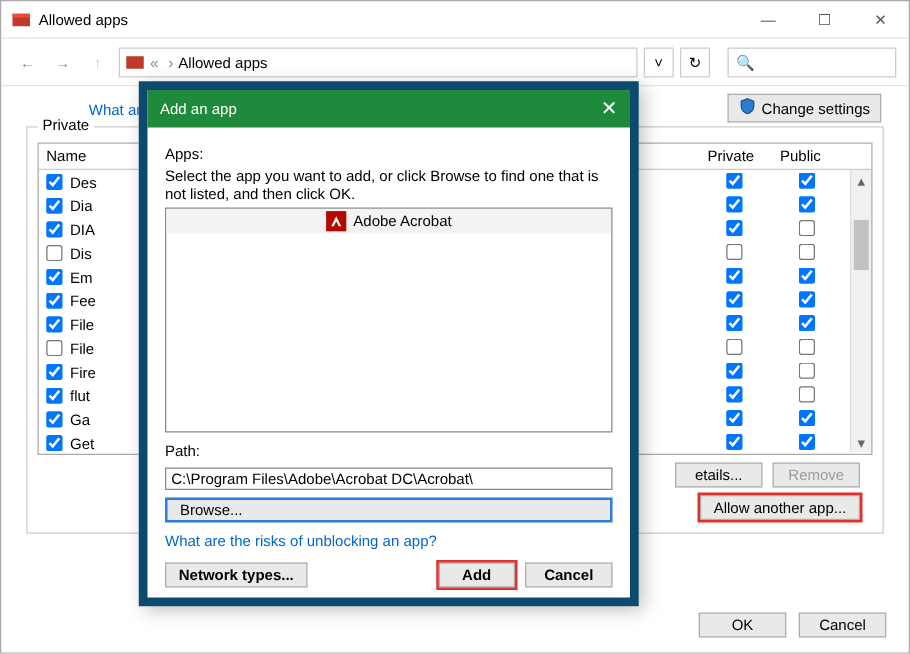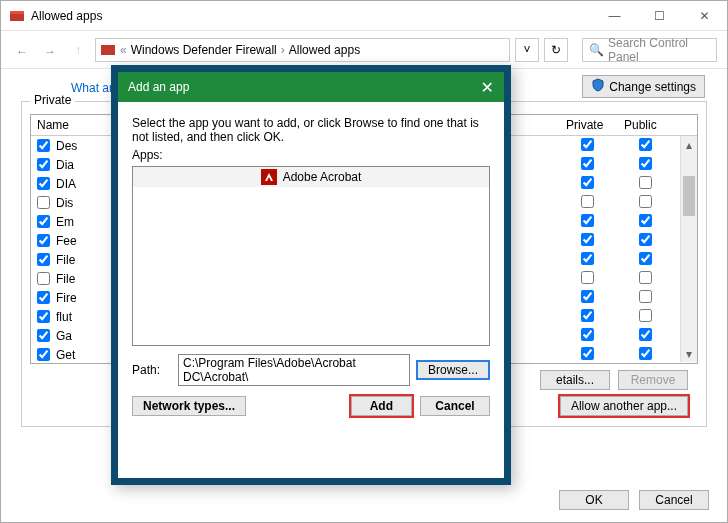--- a/index.html
+++ b/index.html
@@ -40,21 +40,21 @@
   .btn.disabled { color:#9c9c9c; }
   .btn.highlight { outline:2px solid #e03030; outline-offset:0;}
   .dlg { position:absolute; left:110px; top:64px; width:400px; height:420px; background:#fff; border:7px solid #0c4a6e; box-shadow:4px 4px 14px rgba(0,0,0,.25); z-index:10;}
   .dlg-title { height:30px; background:#1f8a3b; color:#fff; display:flex; align-items:center; padding:0 10px;}
   .dlg-title .close { margin-left:auto; font-size:16px; font-weight:200;}
   .dlg-body { padding:10px 14px;}
   .dlg-body p { margin:4px 0;}
   .apps-list { border:1px solid #888; height:180px; margin-top:2px; overflow:auto;}
   .app-item { display:flex; align-items:center; gap:6px; padding:2px 6px; background:#f3f3f3;justify-content:center;}
   .app-icn { width:16px; height:16px; background:#a00; display:inline-block;}
-  .pathrow { display:flex; align-items:center; gap:6px; margin-top:8px;}
+  .pathrow { display:flex; gap:6px; margin-top:8px;flex-direction:column;}
   .path-input { flex:1; border:1px solid #888; padding:1px 4px; background:#fff;}
   .browse-btn { border:2px solid #2a7de1; padding:1px 10px; background:#e9e9e9;}
   .dlg-link { color:#0066cc; margin-top:8px; display:inline-block;}
   .dlg-note { margin-top:6px;}
   .dlg-btns { display:flex; align-items:center; gap:8px; margin-top:10px;font-weight:bold;}
   .dlg-btns .spacer { flex:1;}
   .add-btn { border:1px solid #adadad; background:#e9e9e9; padding:2px 18px; outline:2px solid #e03030;}
   .bottom-btns { position:absolute; right:18px; bottom:12px; display:flex; gap:10px;}
   input[type=checkbox]{ width:13px; height:13px; margin:0;}
 </style>
@@ -82,29 +82,27 @@
     <div class="navarrow">←</div>
     <div class="navarrow">→</div>
     <div class="navarrow" style="color:#ccc;">↑</div>
     <div class="breadcrumb-box">
       <span class="icon" style="width:16px;height:16px;">
         <svg viewBox="0 0 16 16" width="16" height="16">
             <rect x="1" y="3" width="14" height="10" fill="#c0392b"></rect>
           </svg>
       </span>
       <span class="sep">«</span>
-      <span>Windows Defender Firewall</span>
       <span class="sep">›</span>
       <span>Allowed apps</span>
     </div>
     <div class="refresh">˅</div>
     <div class="refresh">↻</div>
     <div class="searchbox">
       <span class="sicn">🔍</span>
-      <span style="color:#888;">Search Control Panel</span>
     </div>
   </div>
 
   <div class="content">
     <div class="linkrow">What are</div>
 
     <div class="change-settings">
       <span>
         <svg width="14" height="14" viewBox="0 0 14 14">
             <path d="M7 1 L12 3 V7 C12 10 9.5 12.5 7 13 C4.5 12.5 2 10 2 7 V3 Z" fill="#2d7dd2" stroke="#1b4f8a"></path>
@@ -220,38 +218,39 @@
       <div class="btn">Cancel</div>
     </div>
   </div>
 
   <div class="dlg">
     <div class="dlg-title">
       <span>Add an app</span>
       <span class="close">✕</span>
     </div>
     <div class="dlg-body">
+      <p>Apps:</p>
       <p>Select the app you want to add, or click Browse to find one that is not listed, and then click OK.</p>
-      <p>Apps:</p>
       <div class="apps-list">
         <div class="app-item">
           <span class="app-icn">
             <svg width="16" height="16" viewBox="0 0 16 16">
                 <rect width="16" height="16" fill="#b30b00"></rect>
                 <path d="M4 12 L8 4 L12 12 L10 12 L8 8 L6 12 Z" fill="#fff"></path>
               </svg>
           </span>
           <span>Adobe Acrobat</span>
         </div>
       </div>
       <div class="pathrow">
         <span style="width:40px;">Path:</span>
         <div class="path-input">C:\Program Files\Adobe\Acrobat DC\Acrobat\</div>
         <div class="browse-btn">Browse...</div>
       </div>
+      <a class="dlg-link">What are the risks of unblocking an app?</a>
       <div class="dlg-btns">
         <div class="btn">Network types...</div>
         <div class="spacer"></div>
         <div class="add-btn">Add</div>
         <div class="btn">Cancel</div>
       </div>
     </div>
   </div>
 
 </div>

